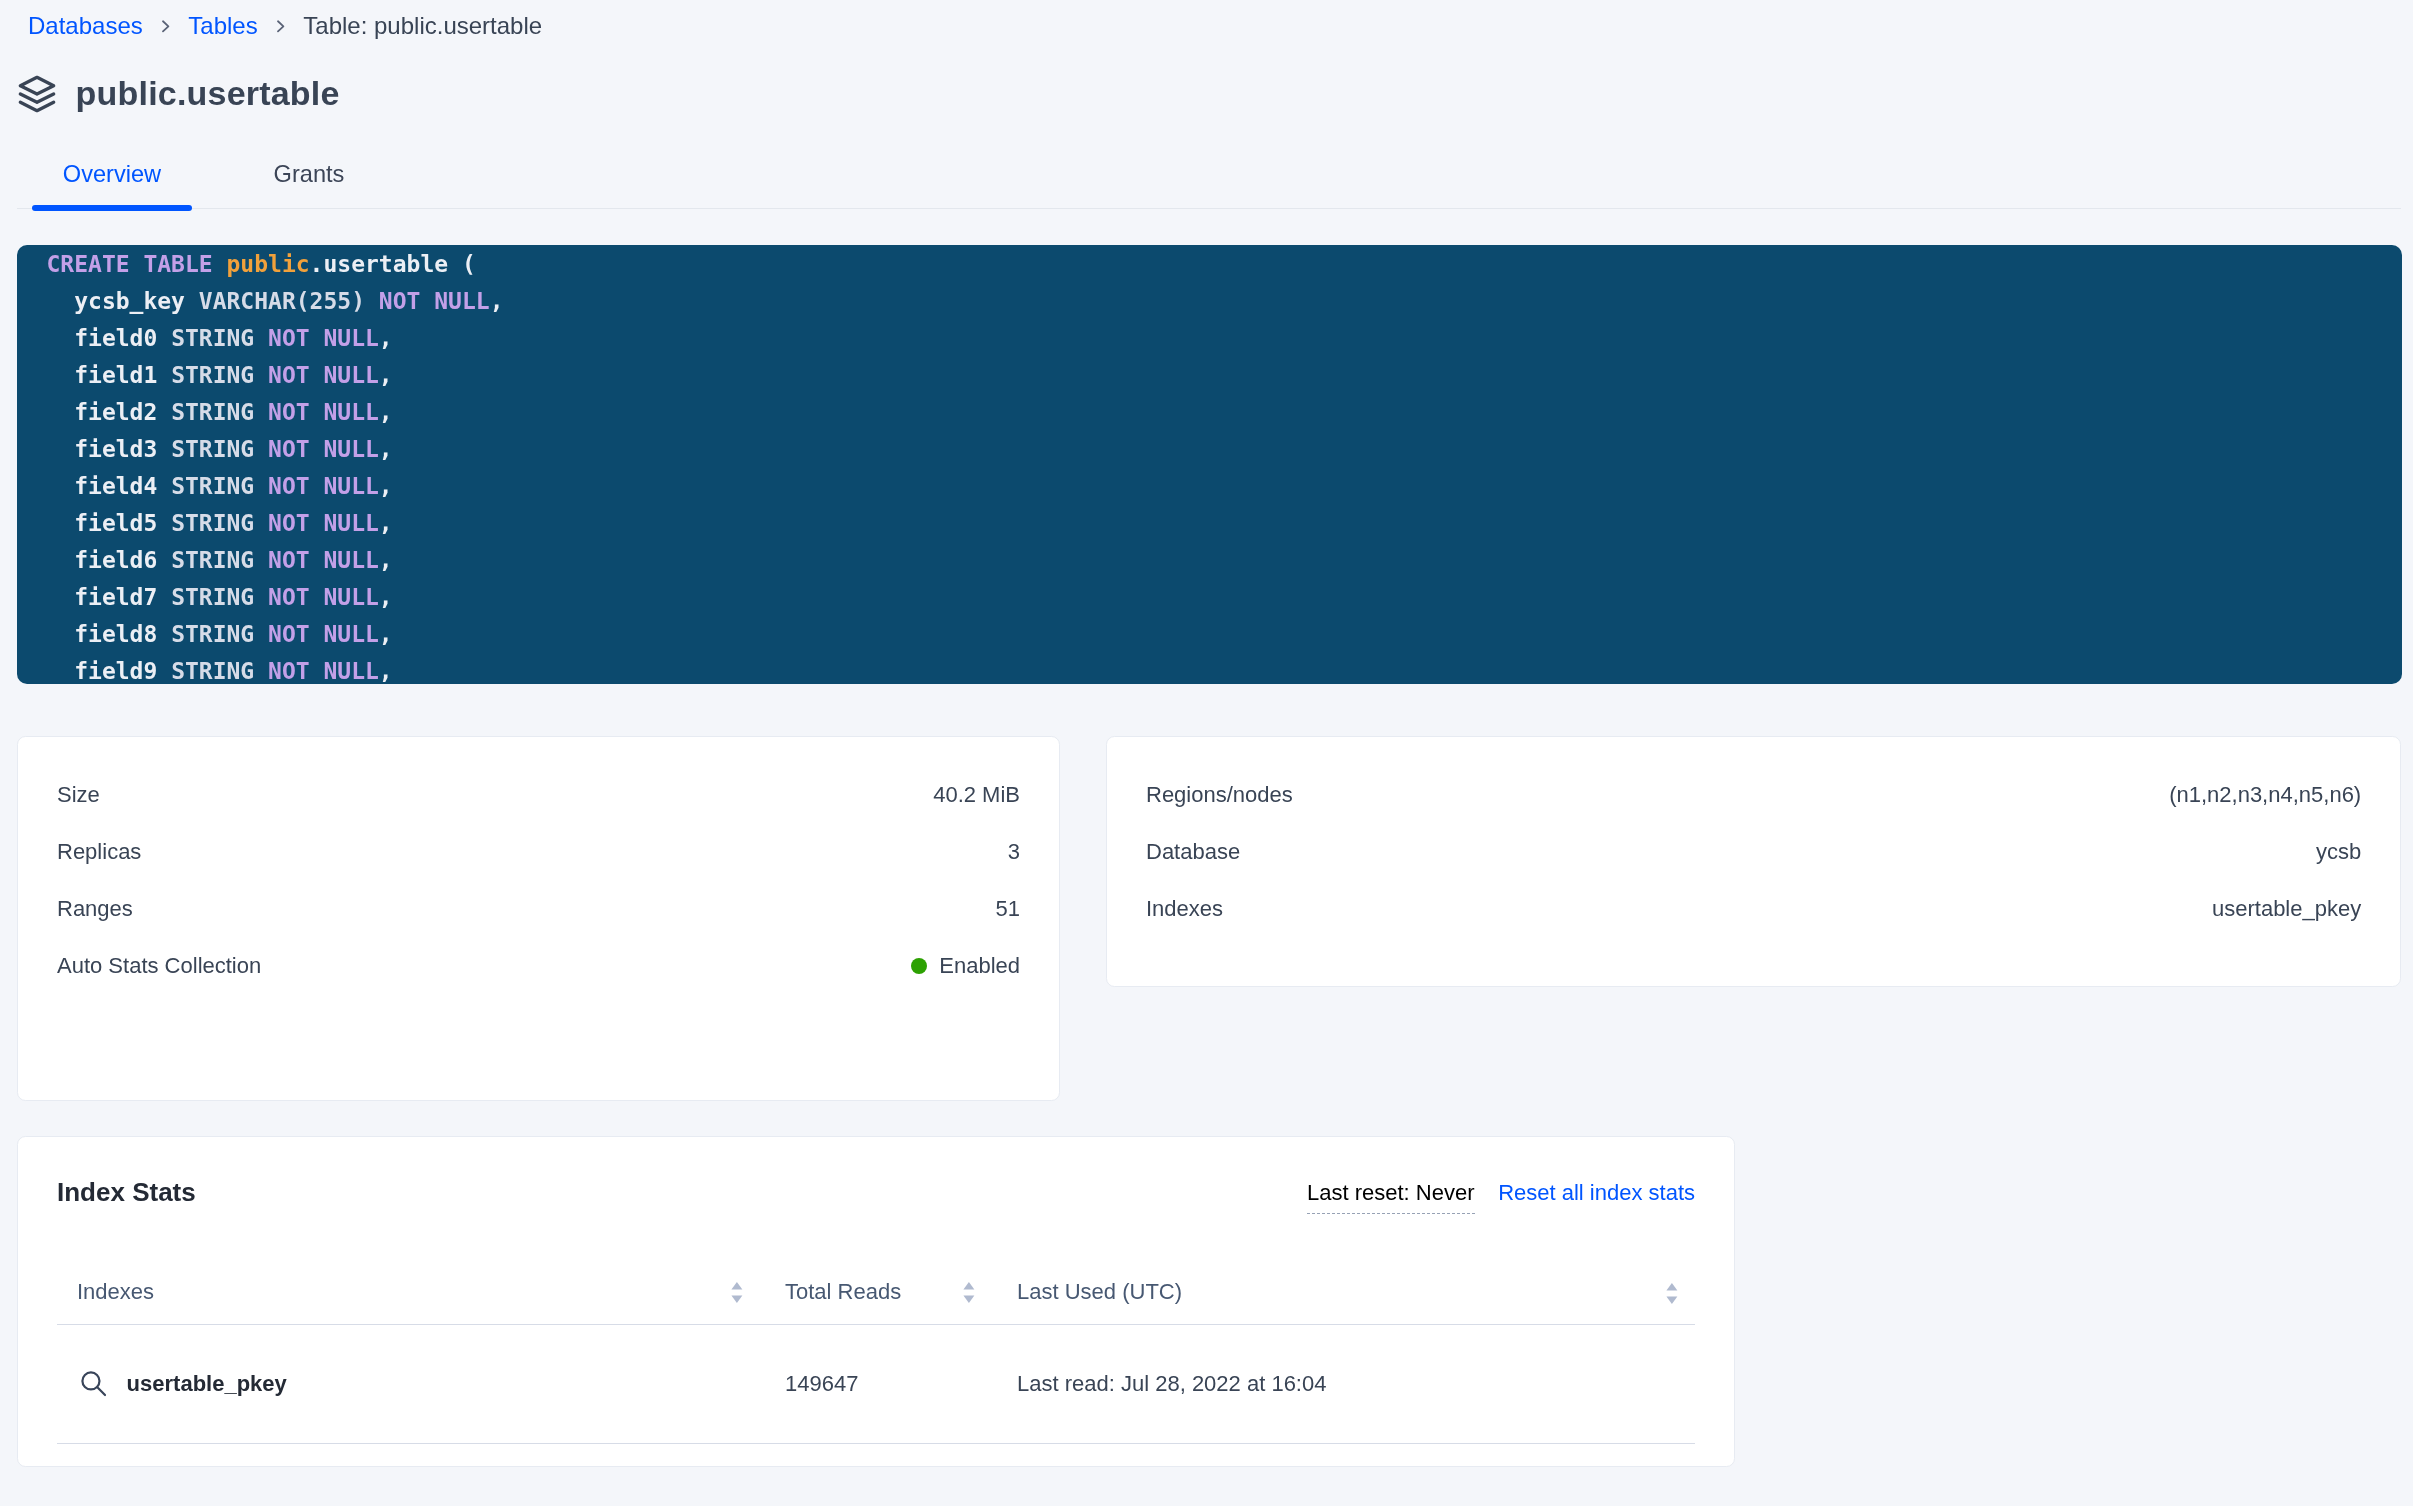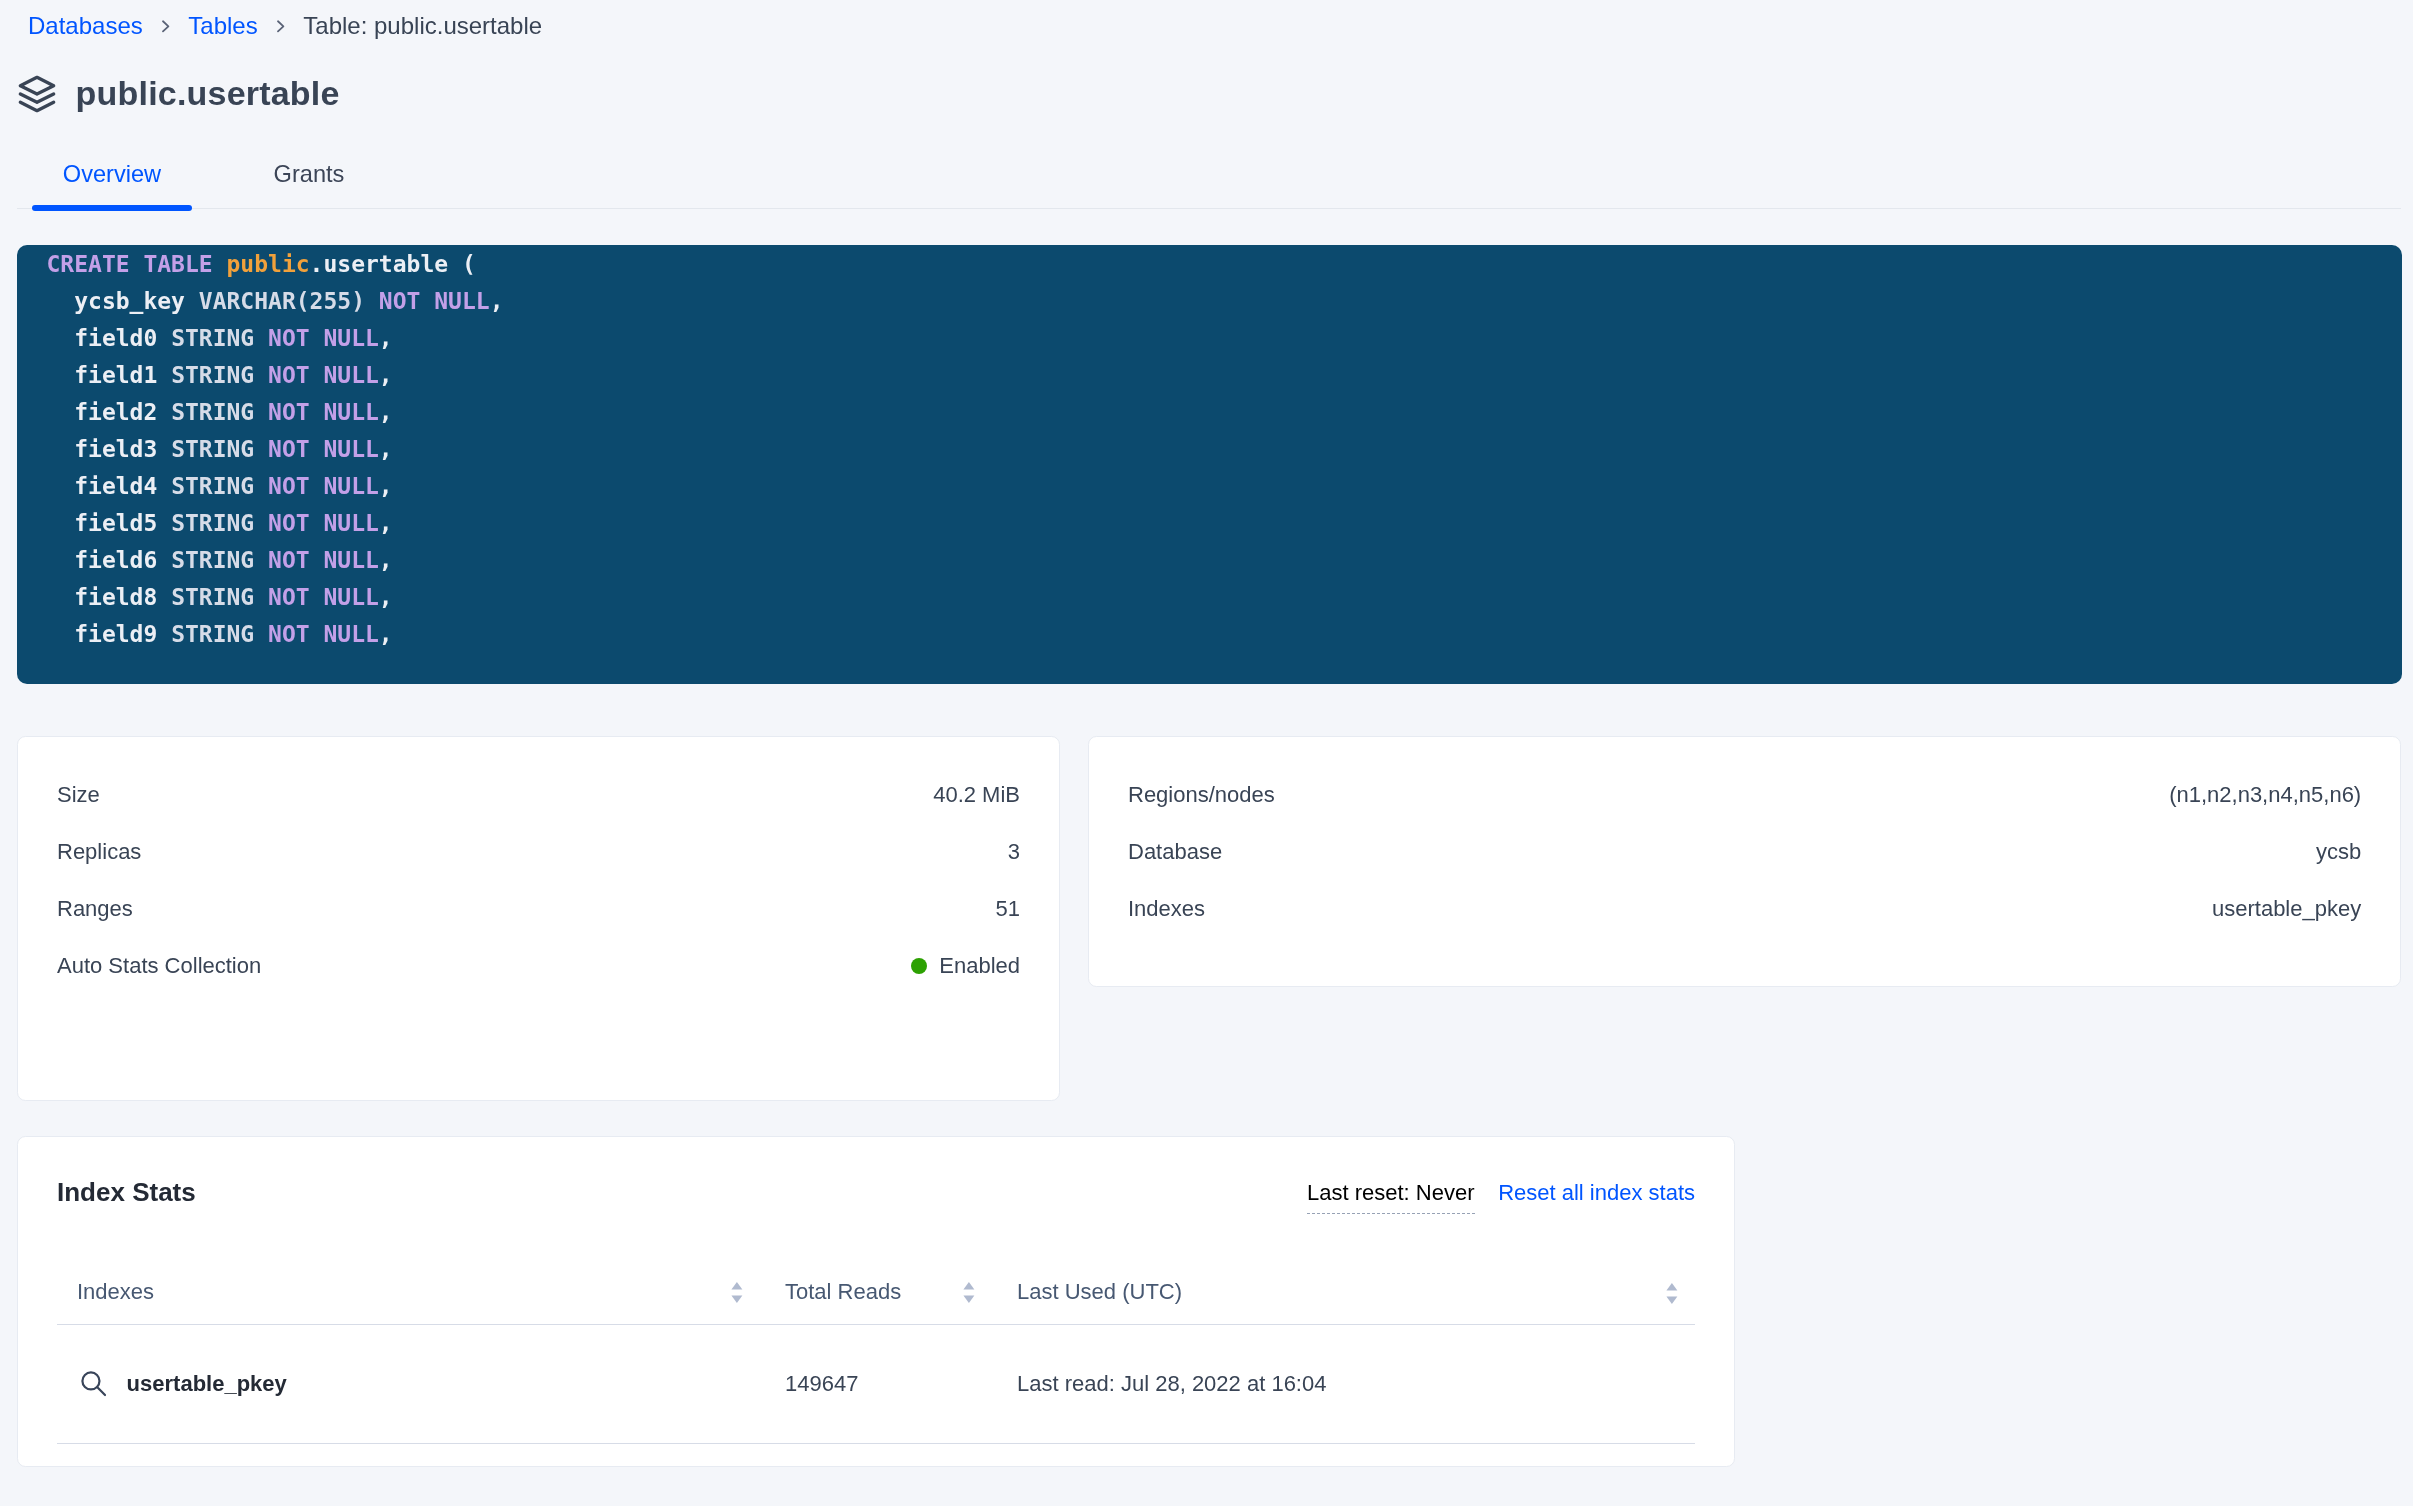--- a/index.html
+++ b/index.html
@@ -39,21 +39,21 @@
     font-family:"DejaVu Sans Mono","Liberation Mono",monospace;
     font-size:23px; font-weight:bold; line-height:37px;
   }
   .sql-line { white-space:pre; }
   .tok-kw { color:#c3a0e8; }
   .tok-db { color:#f1a13b; }
   .tok-pl { color:#eceff5; }
   .tok-ty { color:#d6dce8; }
 
   
-  .cards { display:flex; gap:28px; margin-top:52px; align-items:flex-start; }
+  .cards { display:flex; gap:46px; margin-top:52px; align-items:flex-start; }
   .card { background:#ffffff; border:1.3px solid #e7ebf2; border-radius:8.4px; }
   .card-left  { width:1043px; height:365px; padding:30px 39px 0; }
   .card-right { flex:1; height:251px; padding:30px 39px 0; }
   .detail-row { height:57px; display:flex; align-items:center; justify-content:space-between; font-size:22px; }
   .detail-row .lbl { color:#394455; }
   .detail-row .val { color:#394455; text-align:right; }
   .status-val { display:flex; align-items:center; gap:11.8px; }
   .dot { width:16px; height:16px; border-radius:50%; background:#2da102; }
 
   
@@ -120,20 +120,21 @@
   <div class="sql-box">
       <div class="sql-line"><span class="tok-kw">CREATE TABLE </span><span class="tok-db">public</span><span class="tok-pl">.usertable (</span></div>
       <div class="sql-line"><span class="tok-pl">  ycsb_key </span><span class="tok-ty">VARCHAR(255)</span><span class="tok-kw"> NOT NULL</span><span class="tok-pl">,</span></div>
       <div class="sql-line"><span class="tok-pl">  field0 </span><span class="tok-ty">STRING</span><span class="tok-kw"> NOT NULL</span><span class="tok-pl">,</span></div>
       <div class="sql-line"><span class="tok-pl">  field1 </span><span class="tok-ty">STRING</span><span class="tok-kw"> NOT NULL</span><span class="tok-pl">,</span></div>
       <div class="sql-line"><span class="tok-pl">  field2 </span><span class="tok-ty">STRING</span><span class="tok-kw"> NOT NULL</span><span class="tok-pl">,</span></div>
       <div class="sql-line"><span class="tok-pl">  field3 </span><span class="tok-ty">STRING</span><span class="tok-kw"> NOT NULL</span><span class="tok-pl">,</span></div>
       <div class="sql-line"><span class="tok-pl">  field4 </span><span class="tok-ty">STRING</span><span class="tok-kw"> NOT NULL</span><span class="tok-pl">,</span></div>
       <div class="sql-line"><span class="tok-pl">  field5 </span><span class="tok-ty">STRING</span><span class="tok-kw"> NOT NULL</span><span class="tok-pl">,</span></div>
       <div class="sql-line"><span class="tok-pl">  field6 </span><span class="tok-ty">STRING</span><span class="tok-kw"> NOT NULL</span><span class="tok-pl">,</span></div>
+      <div class="sql-line"><span class="tok-pl">  field7 </span><span class="tok-ty">STRING</span><span class="tok-kw"> NOT NULL</span><span class="tok-pl">,</span></div>
       <div class="sql-line"><span class="tok-pl">  field8 </span><span class="tok-ty">STRING</span><span class="tok-kw"> NOT NULL</span><span class="tok-pl">,</span></div>
       <div class="sql-line"><span class="tok-pl">  field9 </span><span class="tok-ty">STRING</span><span class="tok-kw"> NOT NULL</span><span class="tok-pl">,</span></div>
     </div>
 
   <div class="cards">
     <div class="card card-left">
       <div class="detail-row">
         <span class="lbl">Size</span>
         <span class="val">40.2 MiB</span>
       </div>

